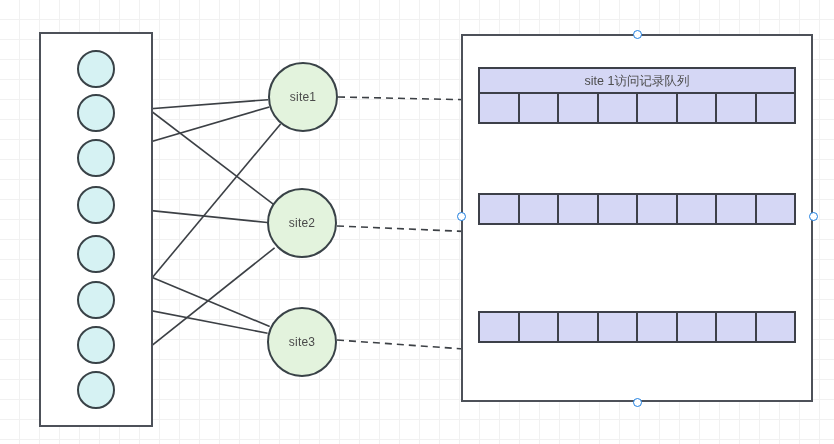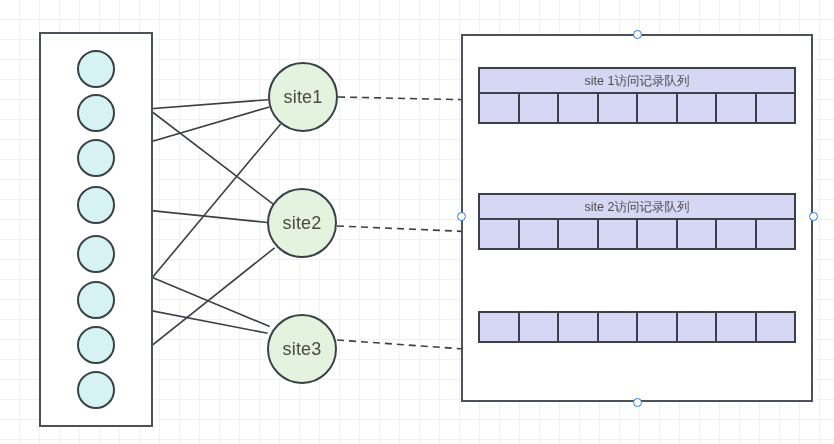--- a/index.html
+++ b/index.html
@@ -57,21 +57,21 @@
     width: 70px;
     height: 70px;
     border-radius: 50%;
     background: #e3f3dd;
     border: 2px solid #394247;
     box-sizing: border-box;
     display: flex;
     align-items: center;
     justify-content: center;
     color: #4a4a4a;
-    font-size: 18px;
+    font-size: 12px;
     letter-spacing: 0.2px;
   }
 
   
   .queue {
     position: absolute;
     left: 478px;
     width: 318px;
     border: 2px solid #3d4049;
     box-sizing: border-box;
@@ -155,21 +155,21 @@
       <div class="user-node" style="left: 77px; top: 371px; width: 38px; height: 38px;"></div>
     </div>
 
   <div id="site-nodes">
       <div class="site-node" style="left: 268px; top: 62px; width: 70px; height: 70px;">
         <span>site1</span>
       </div>
       <div class="site-node" style="left: 267px; top: 188px; width: 70px; height: 70px;">
         <span>site2</span>
       </div>
-      <div class="site-node" style="left: 267px; top: 314px; width: 70px; height: 70px;">
+      <div class="site-node" style="left: 267px; top: 307px; width: 70px; height: 70px;">
         <span>site3</span>
       </div>
     </div>
 
   <div class="container-box" id="queue-pool-box" style="left: 461px; top: 34px; width: 352px; height: 368px;"></div>
 
   <div id="queues">
       <div class="queue" style="top: 67px;">
         <div class="queue-title">site 1访问记录队列</div>
         <div class="queue-cells">
@@ -177,21 +177,20 @@
           <div class="queue-cell"></div>
           <div class="queue-cell"></div>
           <div class="queue-cell"></div>
           <div class="queue-cell"></div>
           <div class="queue-cell"></div>
           <div class="queue-cell"></div>
           <div class="queue-cell"></div>
         </div>
       </div>
       <div class="queue" style="top: 193px;">
-        <div class="queue-title">site 2访问记录队列</div>
         <div class="queue-cells">
           <div class="queue-cell"></div>
           <div class="queue-cell"></div>
           <div class="queue-cell"></div>
           <div class="queue-cell"></div>
           <div class="queue-cell"></div>
           <div class="queue-cell"></div>
           <div class="queue-cell"></div>
           <div class="queue-cell"></div>
         </div>

